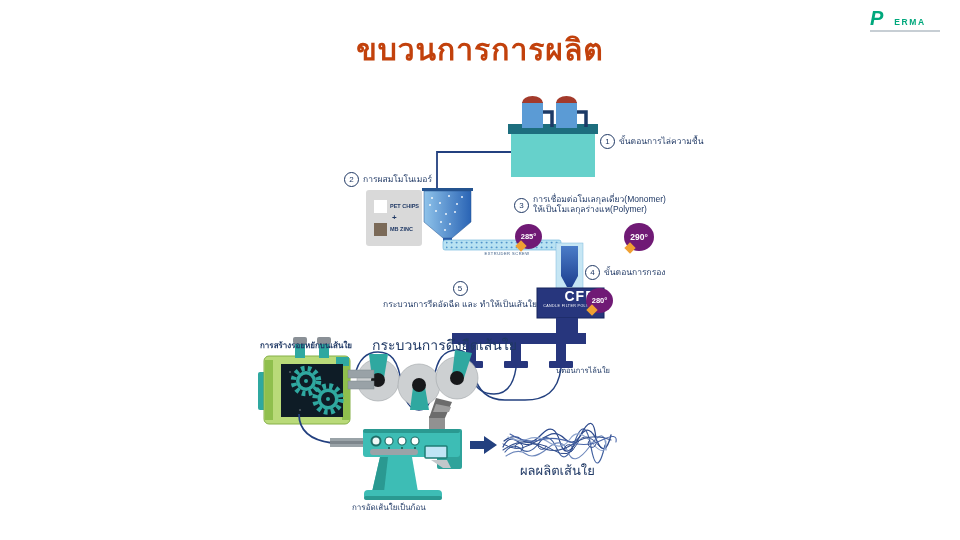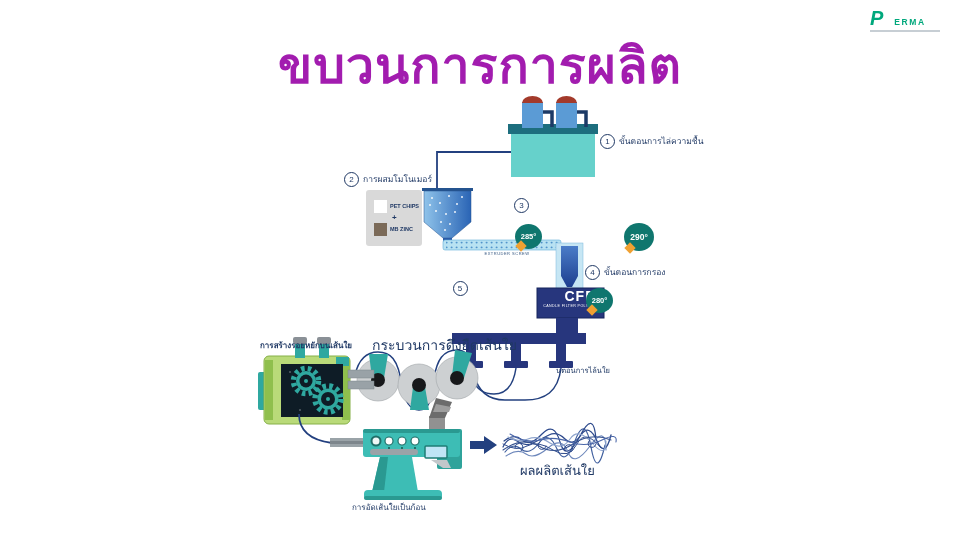--- a/index.html
+++ b/index.html
@@ -4,29 +4,29 @@
 <style>
   html,body{margin:0;padding:0;background:#fff;}
   #slide{position:relative;width:960px;height:540px;background:#ffffff;overflow:hidden;
          font-family:"Liberation Sans","DejaVu Sans",sans-serif;}
   svg{position:absolute;left:0;top:0;z-index:1;}
   .lbl{position:absolute;z-index:3;font-size:8.5px;color:#1f3864;white-space:nowrap;line-height:1.2;}
   .row{display:flex;align-items:center;}
   .numc{display:inline-flex;flex:none;width:13px;height:13px;border:1px solid #1f3864;border-radius:50%;
         align-items:center;justify-content:center;font-size:8px;color:#1f3864;background:#fff;margin-right:4px;}
   .title{position:absolute;z-index:3;left:0;top:26px;width:100%;text-align:center;
-         font-size:50px;font-weight:700;color:#a21caf;letter-spacing:1px;}
+         font-size:30px;font-weight:700;color:#c2410c;letter-spacing:1px;}
   .watermark{position:absolute;z-index:2;left:606px;top:40px;font-size:42px;font-weight:700;
              color:rgba(185,203,218,0.30);letter-spacing:11px;}
   .logo{position:absolute;z-index:3;right:14px;top:8px;width:76px;}
   .logo-top{display:flex;align-items:baseline;justify-content:flex-start;}
   .logo-p{font-size:20px;font-weight:900;font-style:italic;color:#00a87c;line-height:1;}
   .logo-rest{font-size:8.5px;font-weight:700;letter-spacing:1.6px;color:#00a87c;margin-left:11px;}
   .logo-line{height:1.5px;background:#c7ced4;margin-top:2px;width:70px;}
-  .bubble{position:absolute;z-index:4;background:#0f766e;border-radius:50%;color:#fff;
+  .bubble{position:absolute;z-index:4;background:#701a75;border-radius:50%;color:#fff;
           display:flex;align-items:center;justify-content:center;font-weight:700;}
   .bubble .tail{position:absolute;width:8px;height:8px;background:#f0a132;transform:rotate(45deg);
           bottom:-1px;left:2px;}
   .bubble span{position:relative;font-size:7.5px;}
   .legend{position:absolute;z-index:3;left:366px;top:190px;width:56px;height:56px;
           background:#d9d9d9;border-radius:3px;}
   .sw{position:absolute;width:13px;height:13px;}
   .legend .t{position:absolute;font-size:5.5px;font-weight:700;color:#1f3864;white-space:nowrap;}
   .cfp-txt{position:absolute;z-index:3;left:537px;top:289px;width:67px;text-align:center;color:#fff;}
   .cfp-title{font-size:14px;font-weight:700;letter-spacing:1px;line-height:15px;margin-left:19px;}
@@ -231,29 +231,34 @@
     <span>ขั้นตอนการไล่ความชื้น</span>
   </div>
 
   <div class="lbl row" style="left:344px;top:172px;">
     <span class="numc">2</span>
     <span>การผสมโมโนเมอร์</span>
   </div>
 
   <div class="lbl row" style="left:514px;top:194px;align-items:flex-start;">
     <span class="numc" style="margin-top:4px;">3</span>
+    <span class="col">
+      <span>การเชื่อมต่อโมเลกุลเดี่ยว(Monomer)</span>
+      <span>ให้เป็นโมเลกุลร่างแห(Polymer)</span>
+    </span>
   </div>
 
   <div class="lbl row" style="left:585px;top:265px;">
     <span class="numc">4</span>
     <span>ขั้นตอนการกรอง</span>
   </div>
 
   <div class="step5">
     <span class="numc">5</span>
+    <div class="t">กระบวนการรีดอัดฉีด และ ทำให้เป็นเส้นใย</div>
   </div>
 
   <div class="legend">
     <div class="sw" style="left:8px;top:10px;background:#ffffff;"></div>
     <div class="t" style="left:24px;top:13px;">PET CHIPS</div>
     <div class="t" style="left:26px;top:23px;font-size:8px;">+</div>
     <div class="sw" style="left:8px;top:33px;background:#7b6a58;"></div>
     <div class="t" style="left:24px;top:36px;">MB ZINC</div>
   </div>
 

